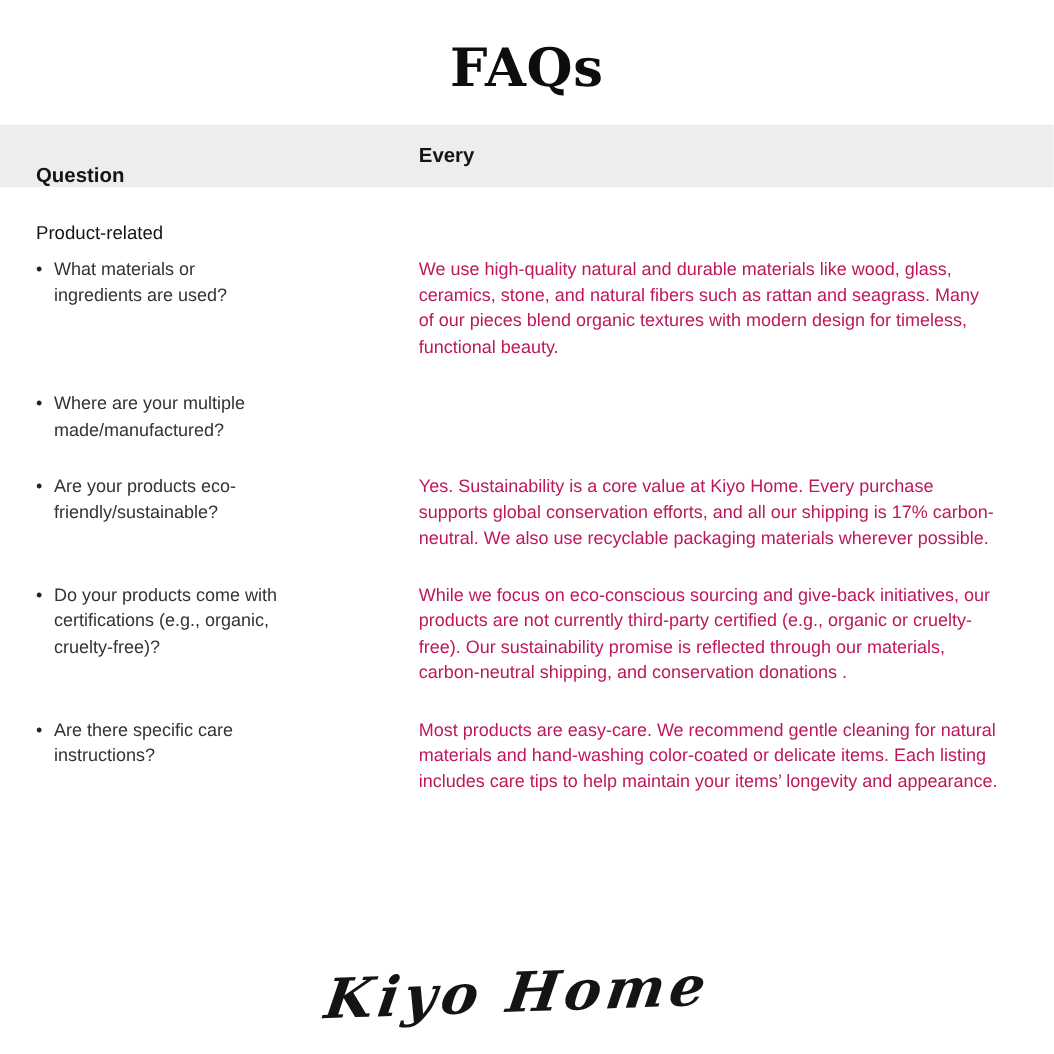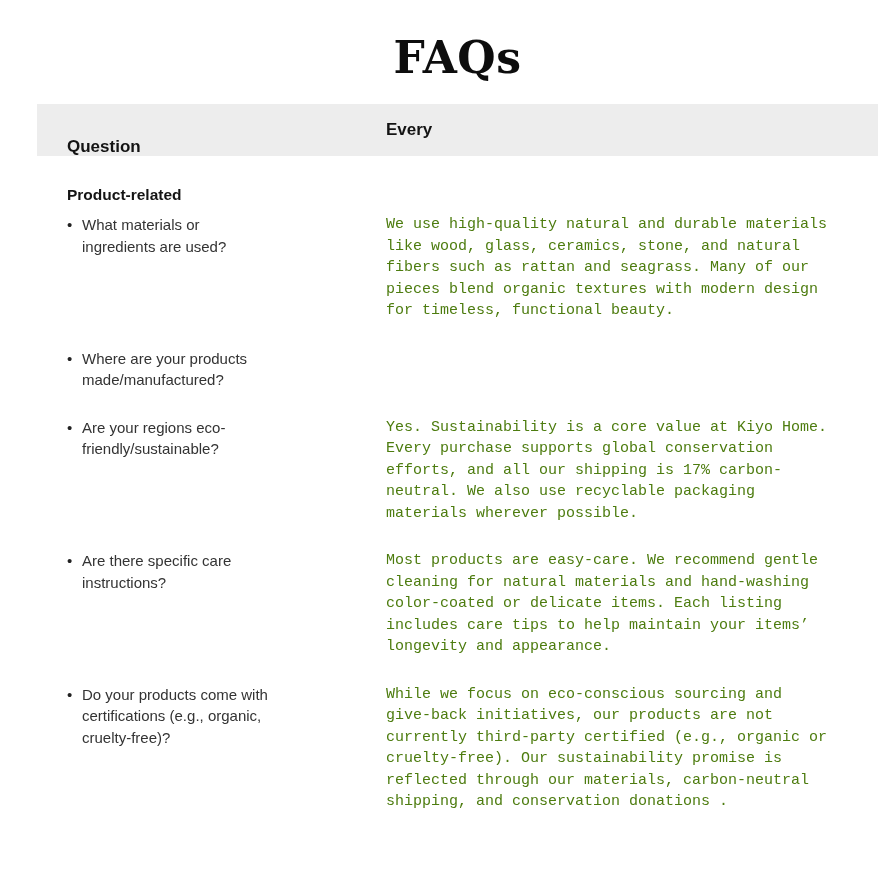--- a/index.html
+++ b/index.html
@@ -12,21 +12,20 @@
     height: 878px;
     background: #ffffff;
     font-family: "Liberation Sans", sans-serif;
     color: #333333;
     overflow: hidden;
   }
   .page {
     width: 878px;
     height: 622px;
     position: relative;
-    padding-left: 37px;
   }
 
   
   .masthead {
     height: 104px;
     display: flex;
     align-items: center;
     justify-content: center;
   }
   .page-title {
@@ -55,21 +54,21 @@
   }
   .th-question { width: 319px; flex: 0 0 319px; margin-top: 34px; }
   .th-answer { flex: 1; }
 
   
   .content {
     padding: 0 46px 0 30px;
   }
   .section-title {
     margin: 28px 0 9px 0;
-    font-weight: 700;
+    font-weight: 400;
     font-size: 15.5px;
     color: #141414;
     line-height: 21px;
   }
   .faq-row {
     display: flex;
     align-items: flex-start;
     margin-bottom: 26px;
   }
   .q-cell {
@@ -89,22 +88,21 @@
     position: absolute;
     left: 0;
     top: 0;
     color: #222222;
     font-size: 15px;
   }
   .a-cell {
     flex: 1;
     font-size: 15px;
     line-height: 21.5px;
-    color: #4d7c0f;
-    font-family: Liberation Mono, monospace;
+    color: #be185d;
   }
 
   
   .logo-wrap {
     margin-top: 138px;
     text-align: center;
   }
   .brand-logo {
     display: inline-block;
     font-family: "DejaVu Serif", serif;
@@ -136,43 +134,43 @@
 
     <div class="faq-row">
       <div class="q-cell">
         <div class="q-item">What materials or ingredients are used?</div>
       </div>
       <div class="a-cell">We use high-quality natural and durable materials like wood, glass, ceramics, stone, and natural fibers such as rattan and seagrass. Many of our pieces blend organic textures with modern design for timeless, functional beauty.</div>
     </div>
 
     <div class="faq-row">
       <div class="q-cell">
-        <div class="q-item">Where are your products made/manufactured?</div>
+        <div class="q-item">Where are your multiple made/manufactured?</div>
       </div>
     </div>
 
     <div class="faq-row">
       <div class="q-cell">
-        <div class="q-item">Are your regions eco-friendly/sustainable?</div>
+        <div class="q-item">Are your products eco-friendly/sustainable?</div>
       </div>
       <div class="a-cell">Yes. Sustainability is a core value at Kiyo Home. Every purchase supports global conservation efforts, and all our shipping is 17% carbon-neutral. We also use recyclable packaging materials wherever possible.</div>
+    </div>
+
+    <div class="faq-row">
+      <div class="q-cell">
+        <div class="q-item">Do your products come with certifications (e.g., organic, cruelty-free)?</div>
+      </div>
+      <div class="a-cell">While we focus on eco-conscious sourcing and give-back initiatives, our products are not currently third-party certified (e.g., organic or cruelty-free). Our sustainability promise is reflected through our materials, carbon-neutral shipping, and conservation donations .</div>
     </div>
 
     <div class="faq-row">
       <div class="q-cell">
         <div class="q-item">Are there specific care instructions?</div>
       </div>
       <div class="a-cell">Most products are easy-care. We recommend gentle cleaning for natural materials and hand-washing color-coated or delicate items. Each listing includes care tips to help maintain your items’ longevity and appearance.</div>
-    </div>
-
-    <div class="faq-row">
-      <div class="q-cell">
-        <div class="q-item">Do your products come with certifications (e.g., organic, cruelty-free)?</div>
-      </div>
-      <div class="a-cell">While we focus on eco-conscious sourcing and give-back initiatives, our products are not currently third-party certified (e.g., organic or cruelty-free). Our sustainability promise is reflected through our materials, carbon-neutral shipping, and conservation donations .</div>
     </div>
 
     <div class="logo-wrap">
       <span class="brand-logo">Kiyo Home</span>
     </div>
 
   </div>
 
 </div>
 

